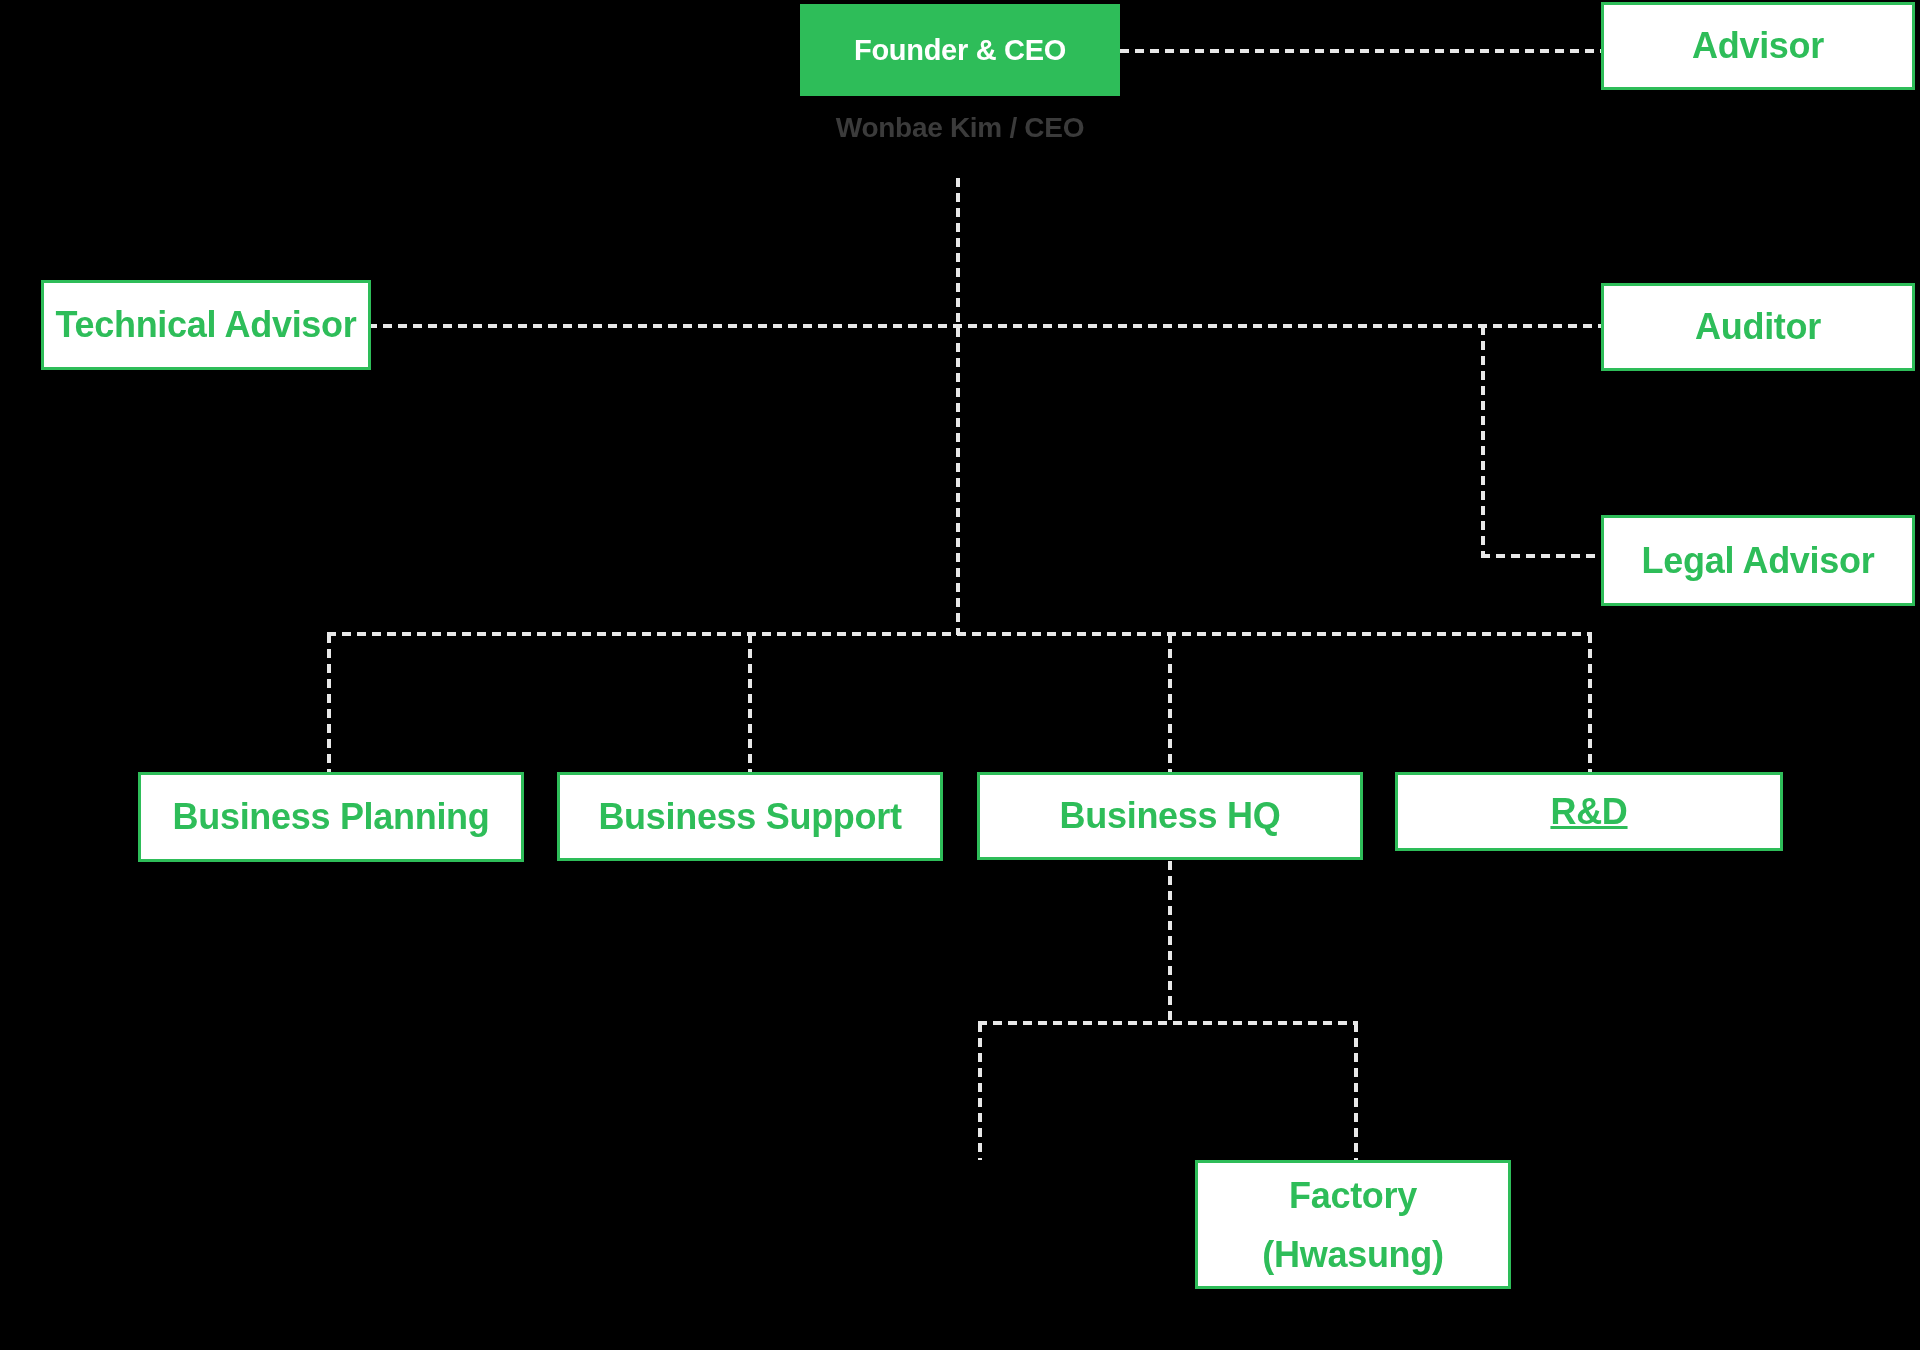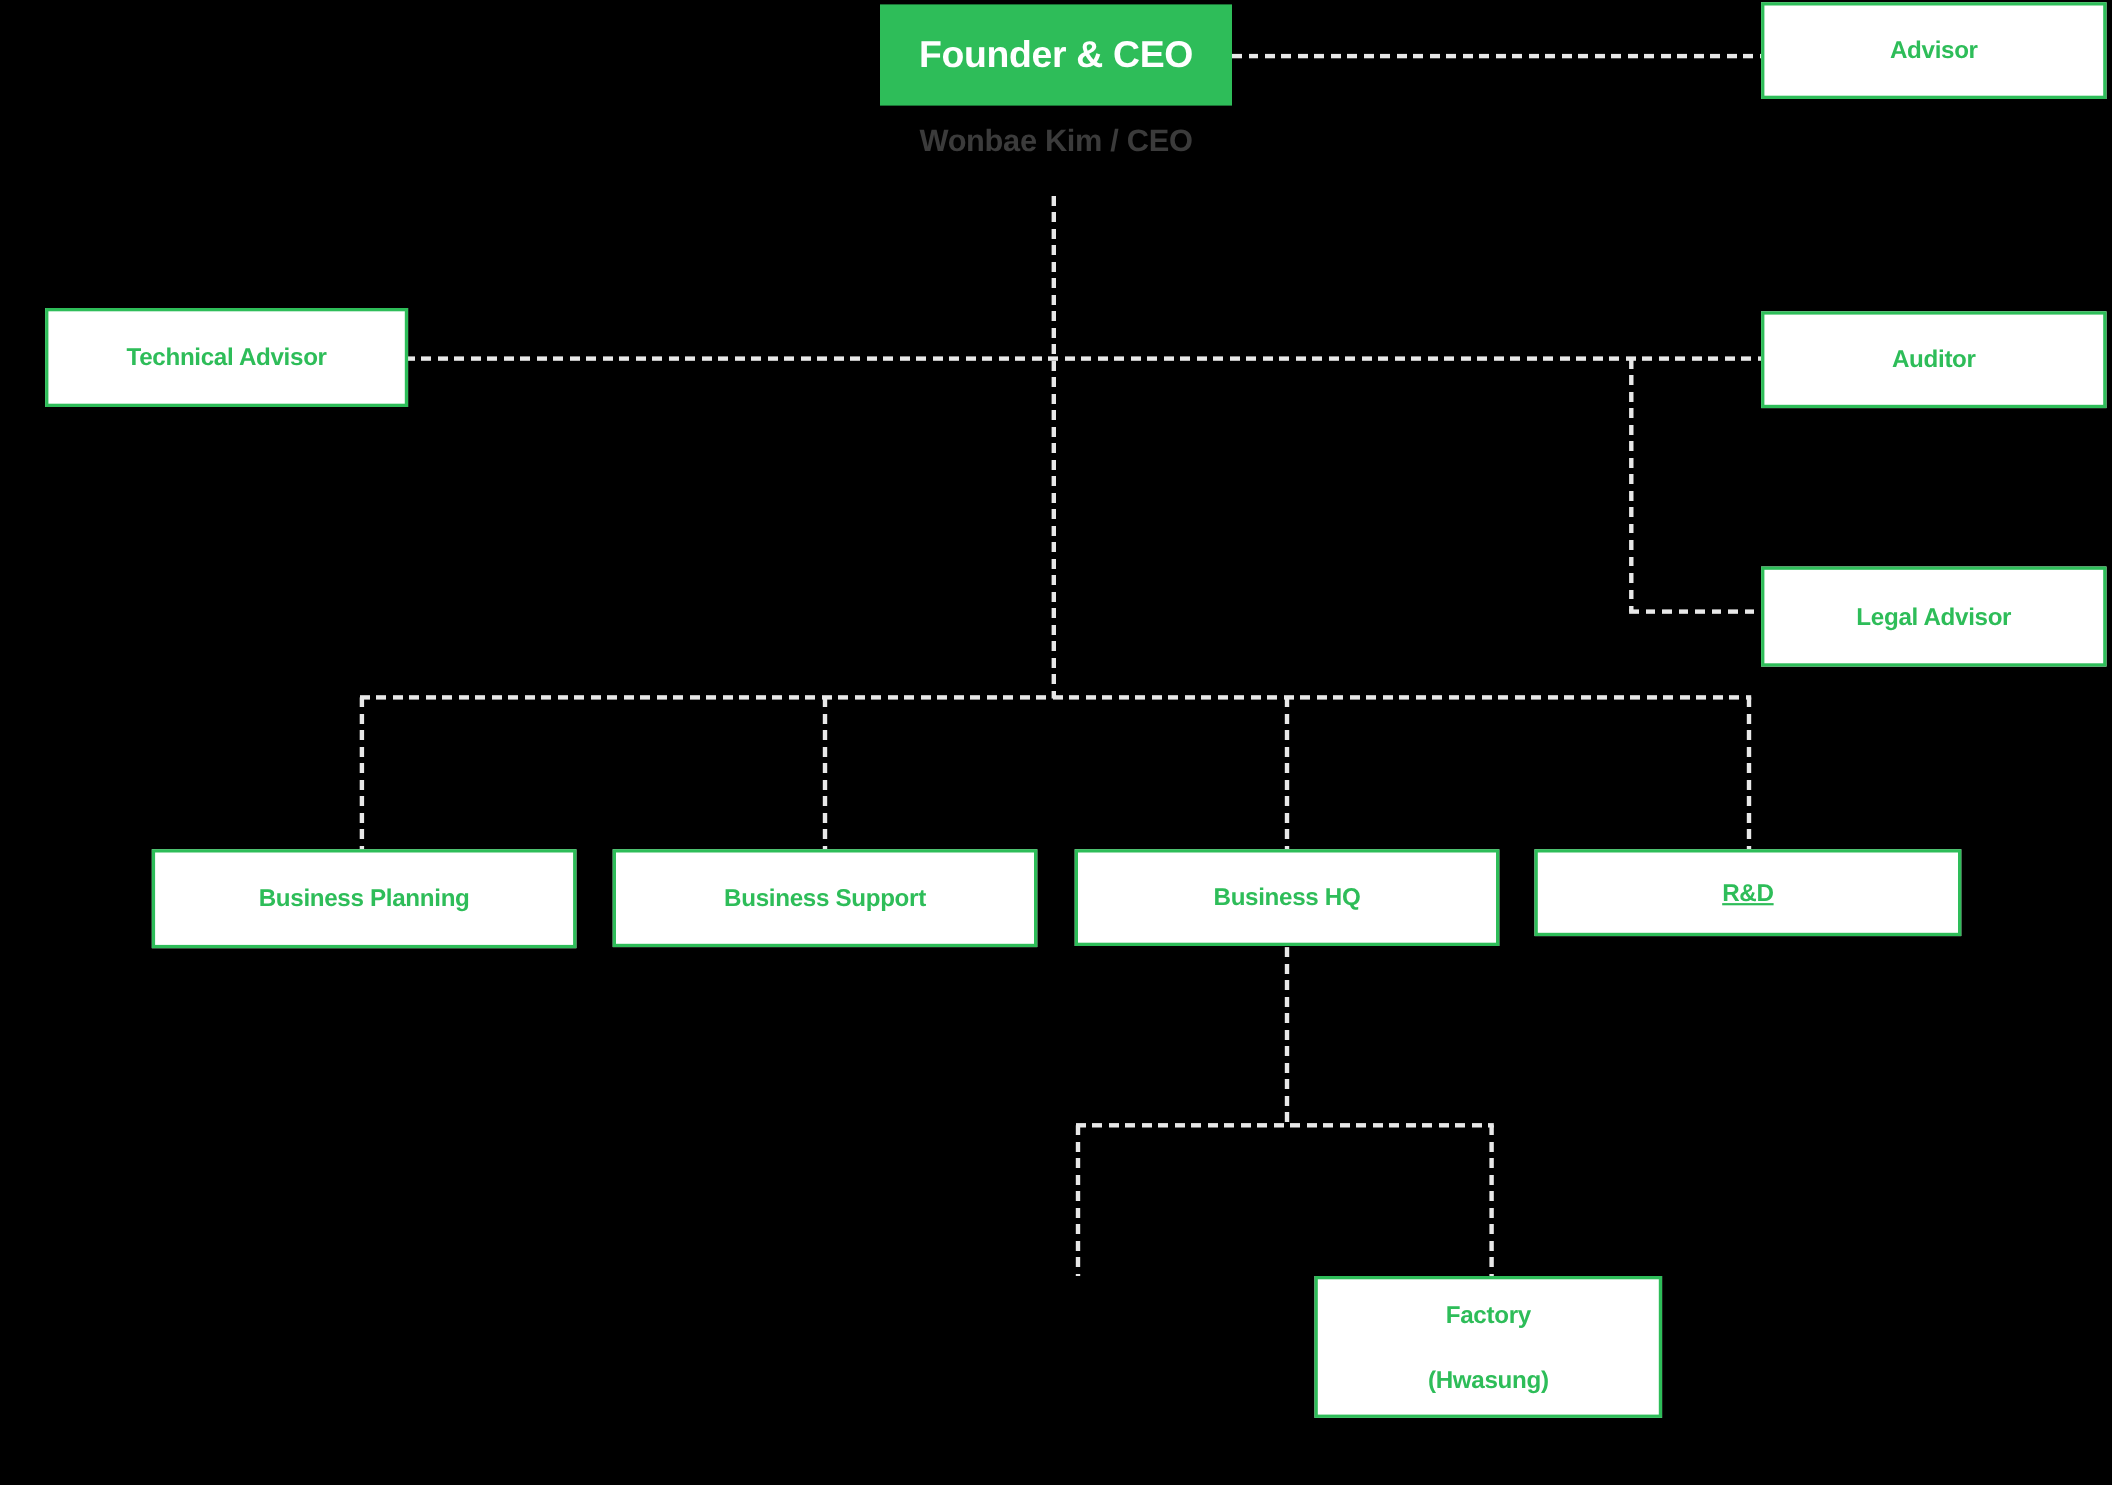--- a/index.html
+++ b/index.html
@@ -20,30 +20,30 @@
   }
   .node {
     position: absolute;
     box-sizing: border-box;
     background: var(--box-bg);
     border: 3px solid var(--green);
     color: var(--green);
     display: flex;
     align-items: center;
     justify-content: center;
-    font-size: 22px;
+    font-size: 36px;
     font-weight: 700;
     letter-spacing: -0.3px;
     text-align: center;
   }
   .node.filled {
     background: var(--green);
     border: none;
     color: var(--root-text);
-    font-size: 34px;
+    font-size: 29px;
   }
   .node.two-line {
     flex-direction: column;
     line-height: 43px;
   }
   .subtitle {
     position: absolute;
     color: var(--subtitle-text);
     font-size: 28px;
     font-weight: 700;

